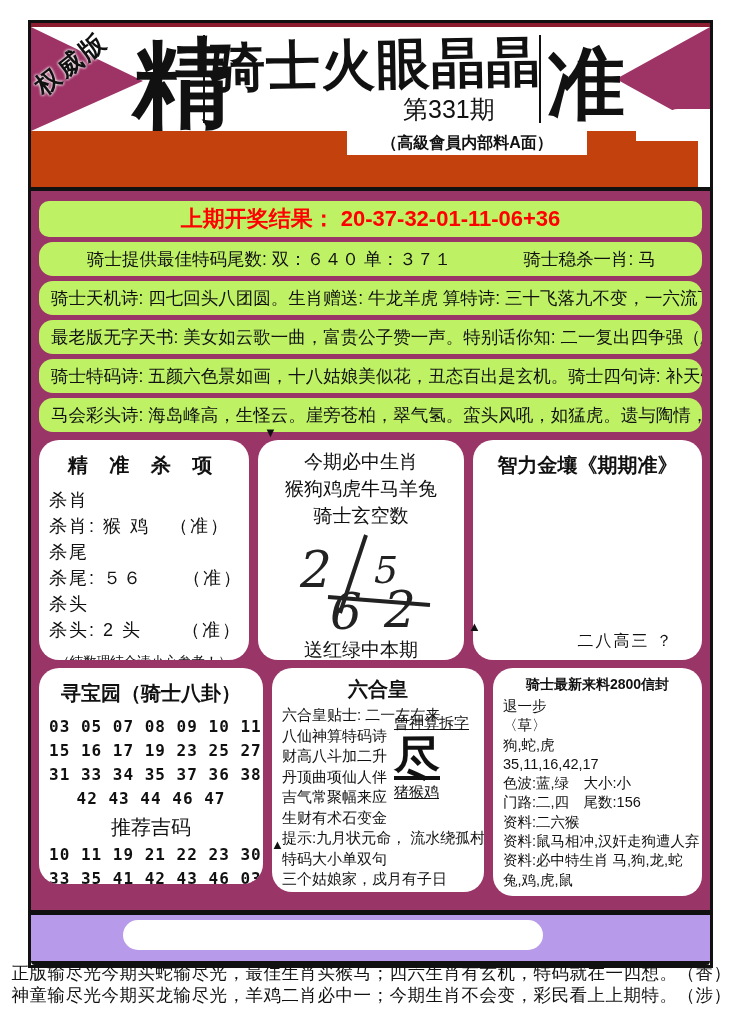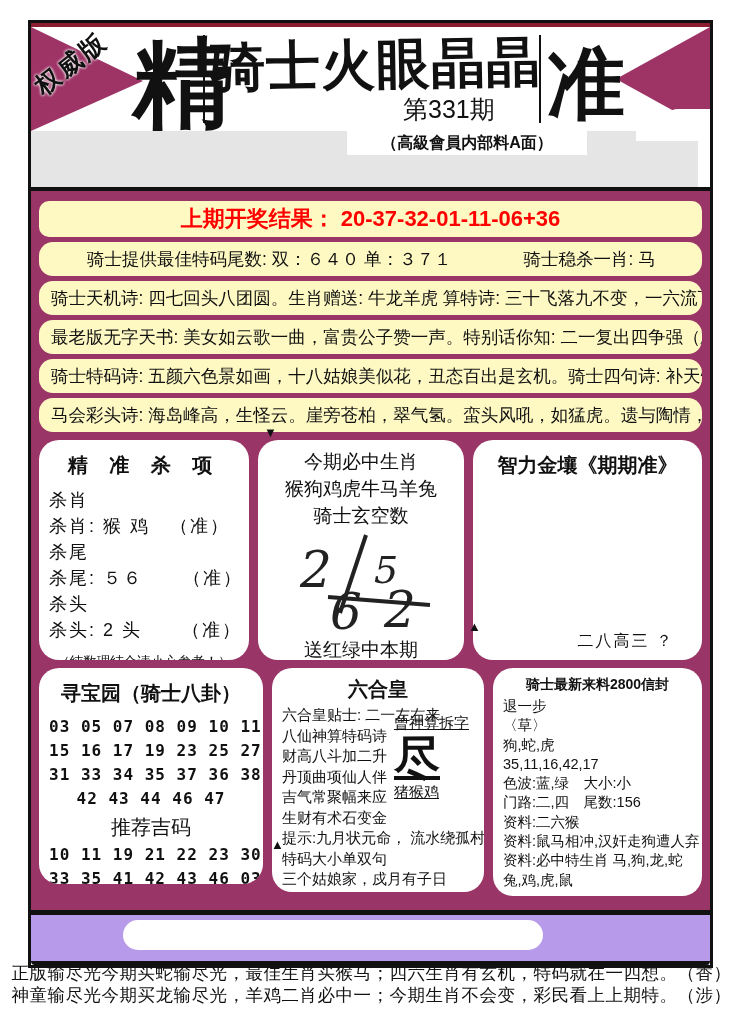--- a/index.html
+++ b/index.html
@@ -22,29 +22,29 @@
   .v1{left:172px;} .v2{left:508px;}
   .big-title{position:absolute;left:180px;top:2px;width:326px;font-size:54px;font-weight:900;
              font-family:"Liberation Serif", serif;letter-spacing:1px;transform:rotate(-1deg);
              white-space:nowrap;}
   .issue{position:absolute;left:372px;top:66px;font-size:25px;font-weight:normal;}
   .char-zhun{position:absolute;left:516px;top:6px;font-size:78px;font-weight:900;
              font-family:"Liberation Serif", serif;}
   .notch{position:absolute;right:0;bottom:-4px;width:48px;height:26px;background:#fff;
          border-radius:16px 0 0 2px;}
   
-  .h-blue{position:relative;height:56px;background:#e5e5e5;margin-right:12px;}
+  .h-blue{position:relative;height:56px;background:#c2410c;margin-right:12px;}
   .blue-step{position:absolute;right:0;top:0;width:62px;height:10px;background:#fff;}
   .member-box{position:absolute;left:316px;top:0;width:240px;height:24px;background:#fff;
               display:flex;align-items:center;justify-content:center;
               font-size:16px;font-weight:bold;white-space:nowrap;}
   
   .m-body{position:relative;background:#9a3568;border-top:4px solid #111;
           border-bottom:5px solid #111;padding:5px 6px 6px 6px;}
-  .row{background:#fef9c3;border-radius:14px;margin:5px 2px;padding:6px 12px;
+  .row{background:#bef264;border-radius:14px;margin:5px 2px;padding:6px 12px;
        font-size:17.5px;line-height:22px;white-space:nowrap;overflow:hidden;}
   .row.result{color:#ff0000;font-weight:bold;font-size:22px;text-align:center;
               border-radius:10px;padding:7px 0;}
   .row.duo{display:flex;padding-left:48px;}
   .row.duo .right{margin-left:72px;}
   .grid{display:flex;gap:9px;margin:8px 2px;}
   .box{background:#fff;border-radius:20px;padding:8px 10px;overflow:hidden;}
   .box-title{text-align:center;font-size:20px;margin:4px 0 8px;white-space:nowrap;font-weight:bold;}
   
   .box.kill{width:190px;height:204px;}

